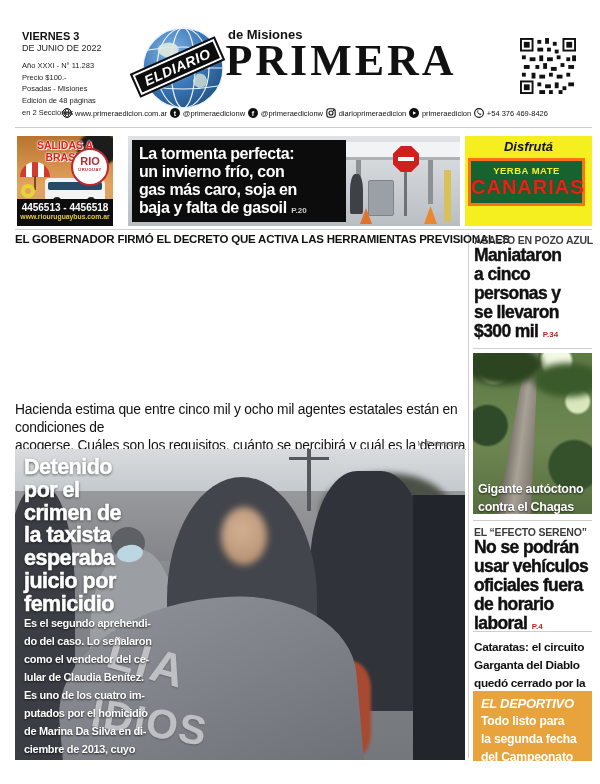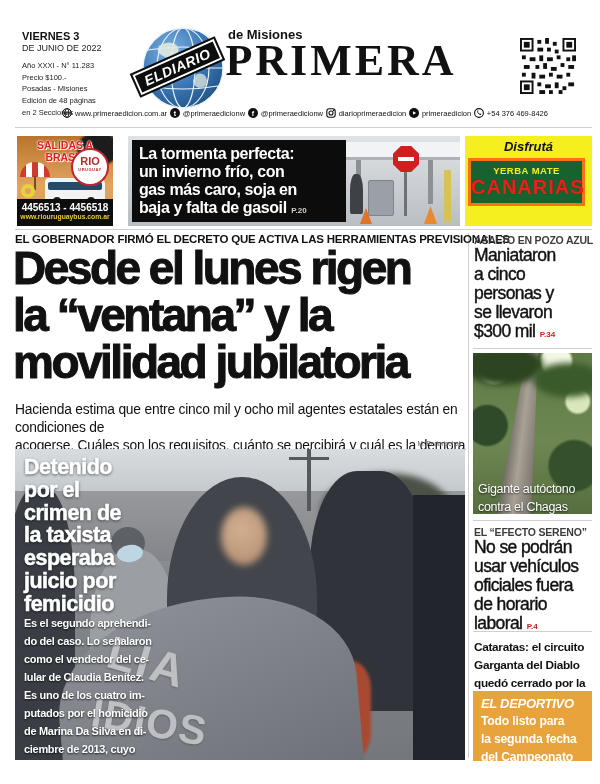--- a/index.html
+++ b/index.html
@@ -60,30 +60,30 @@
   .credit{font-size:6.5px;color:#666;text-align:right;}
   
   .mainphoto{width:450px;height:311px;overflow:hidden;background:linear-gradient(180deg,#c6cacd 0,#9fa2a5 18%,#85888c 40%,#74777c 100%);}
   .ph-h{color:#fff;font-size:21.5px;font-weight:bold;line-height:1.06;letter-spacing:-.5px;
         -webkit-text-stroke:.5px #fff;text-shadow:0 1px 3px rgba(0,0,0,.65);}
   .ph-body{color:#fff;font-size:11px;font-weight:bold;line-height:1.14;letter-spacing:-.3px;
         text-shadow:0 1px 2px rgba(0,0,0,.8);}
   .jacket-letters{color:#c6c7cb;font-weight:bold;opacity:.9;text-shadow:0 1px 2px rgba(0,0,0,.25);}
   
   .rc-kicker{font-size:10.5px;font-weight:bold;color:#3c3c3c;letter-spacing:-.2px;}
-  .rc-h{font-size:17.5px;font-weight:normal;letter-spacing:-.6px;line-height:1.08;
+  .rc-h{font-size:17.5px;font-weight:bold;letter-spacing:-.6px;line-height:1.08;
         -webkit-text-stroke:.4px #111;}
   .treephoto{width:119px;height:161px;overflow:hidden;background:
      radial-gradient(circle at 18% 8%,#eaf4d4 0 9%,transparent 11%),
      radial-gradient(circle at 70% 5%,#f2f8e2 0 8%,transparent 10%),
      radial-gradient(circle at 88% 30%,#d9e8bc 0 7%,transparent 9%),
      radial-gradient(circle at 12% 45%,#2f4a28 0 14%,transparent 16%),
      radial-gradient(circle at 85% 70%,#35512c 0 16%,transparent 18%),
      linear-gradient(180deg,#5d7a44,#6e8752 55%,#566e3f);}
-  .tree-cap{color:#fff;font-size:12.5px;font-weight:normal;line-height:1.1;letter-spacing:-.3px;
+  .tree-cap{color:#fff;font-size:12.5px;font-weight:bold;line-height:1.1;letter-spacing:-.3px;
      text-shadow:0 1px 2px rgba(0,0,0,.7);}
   .brief{font-size:11.8px;font-weight:bold;line-height:1.16;letter-spacing:-.3px;}
   .sports{background:#e8a33c;box-sizing:border-box;padding:5px 8px;}
   .sports .k{color:#fff;font-style:italic;font-weight:bold;font-size:13px;letter-spacing:-.3px;}
   .sports .t{color:#fff;font-weight:bold;font-size:12.2px;line-height:1.18;letter-spacing:-.2px;}
   .shape{position:absolute;}
 </style>
 </head>
 <body>
 
@@ -280,23 +280,20 @@
     <div class="box">
       <div class="prod">YERBA MATE</div>
       <div class="brand">CANARIAS</div>
     </div>
   </div>
 
   <div class="abs rule" style="left:15px;top:229px;width:577px;"></div>
   <div class="abs vrule" style="left:468px;top:233px;height:525px;"></div>
 
   <div class="abs kicker" style="left:15px;top:233px;">EL GOBERNADOR FIRMÓ EL DECRETO QUE ACTIVA LAS HERRAMIENTAS PREVISIONALES</div>
-  <div class="abs h1 pre" style="left:13px;top:245px;width:458px;">Desde el lunes rigen
-la “ventana” y la
-movilidad jubilatoria</div>
   <div class="abs" style="left:15px;top:400px;width:456px;">
     <span class="deck pre">Hacienda estima que entre cinco mil y ocho mil agentes estatales están en condiciones de
 acogerse. Cuáles son los requisitos, cuánto se percibirá y cuál es la demora del trámite.</span>
     <span class="pref">P.3</span>
   </div>
   <div class="abs credit" style="left:330px;top:440px;width:132px;">M. Fedorischak</div>
 
   <div class="abs mainphoto" style="left:15px;top:449px;">
     <div class="shape" style="left:0;top:0;width:450px;height:48px;background:linear-gradient(180deg,#d8dcdf,#c2c7cb);"></div>
     <div class="shape" style="left:0;top:42px;width:450px;height:70px;background:linear-gradient(180deg,#97999c,#83858a);"></div>

